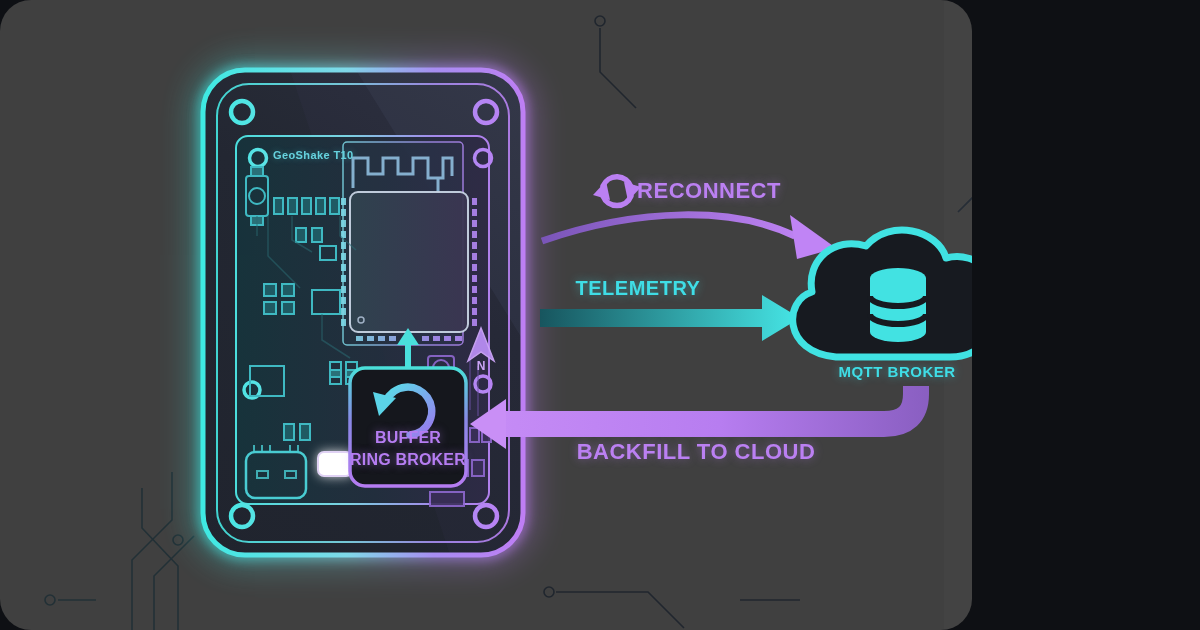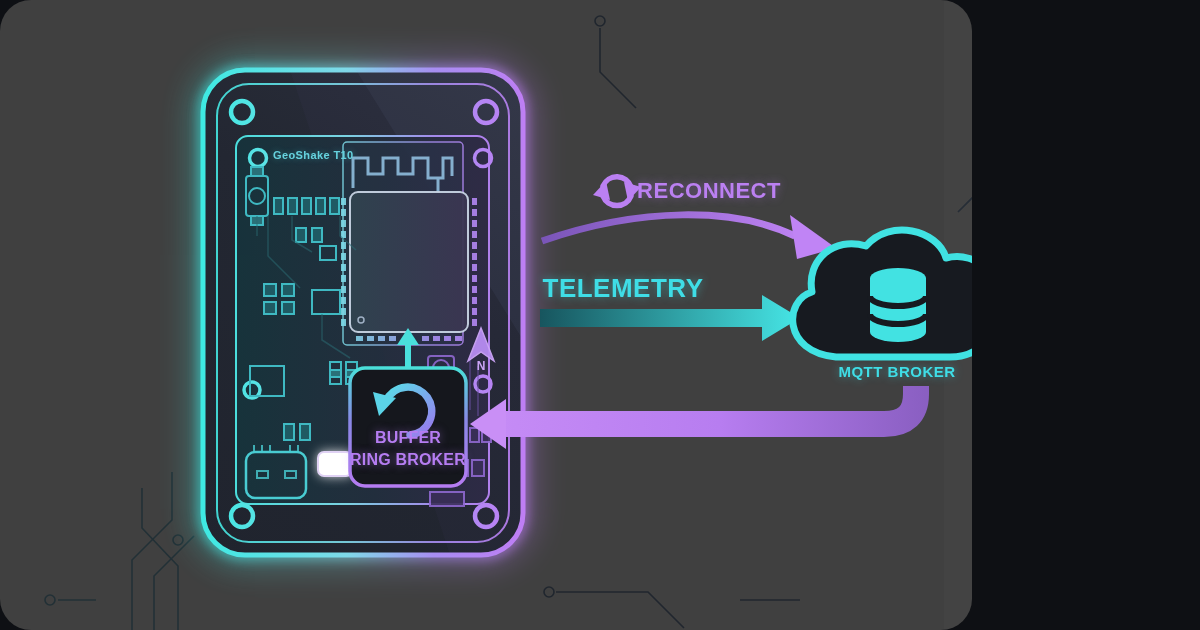--- a/index.html
+++ b/index.html
@@ -307,18 +307,19 @@
 
 <div class="ringbuf-lbl">
   <div>BUFFER</div>
   <div>RING BROKER</div>
 </div>
 
 <div class="compass-lbl">N</div>
 
 <div class="lbl lbl-purple lbl-24" style="left:709px;top:191px;">RECONNECT</div>
 
-<div class="lbl lbl-cyan" style="left:623px;top:288px;font-size:26px;">TELEMETRY</div>
+<div class="lbl lbl-cyan" style="left:638px;top:288px;font-size:20px;">TELEMETRY</div>
 
 <div class="lbl lbl-cyan" style="left:897px;top:371px;font-size:15px;">MQTT BROKER</div>
 
+<div class="lbl lbl-purple lbl-24" style="left:696px;top:452px;">BACKFILL TO CLOUD</div>
 
 </div>
 
 </body></html>

